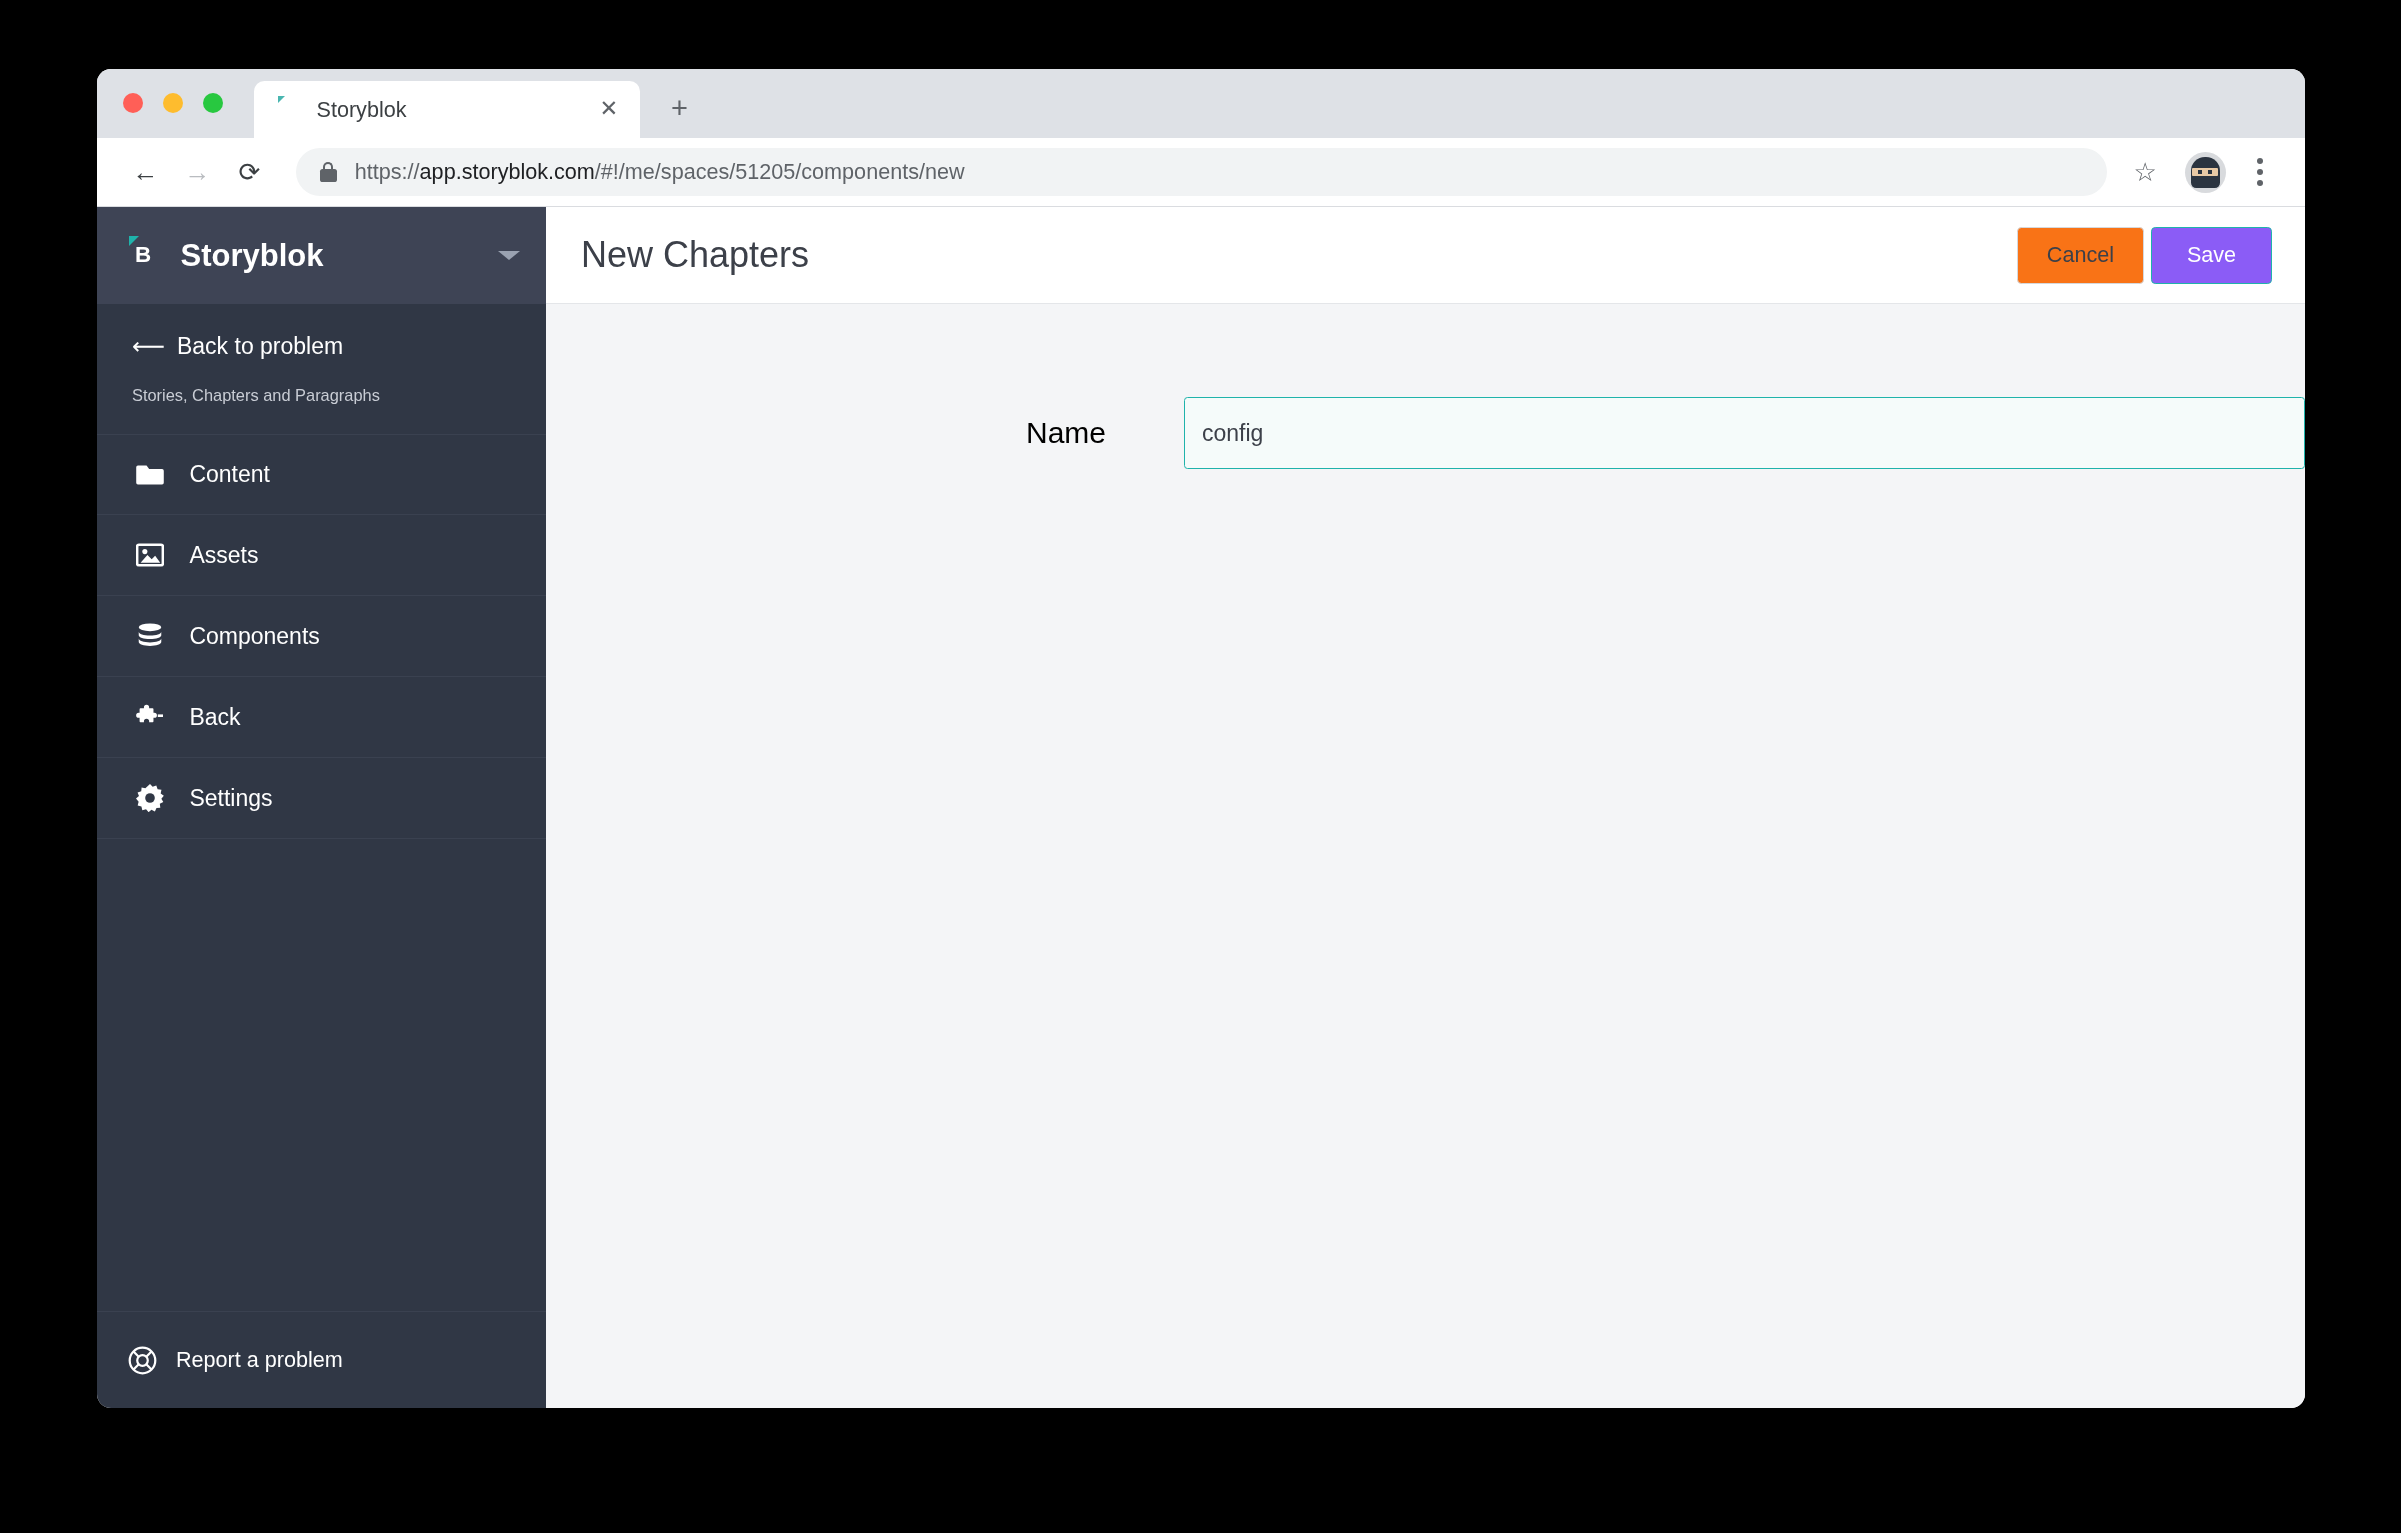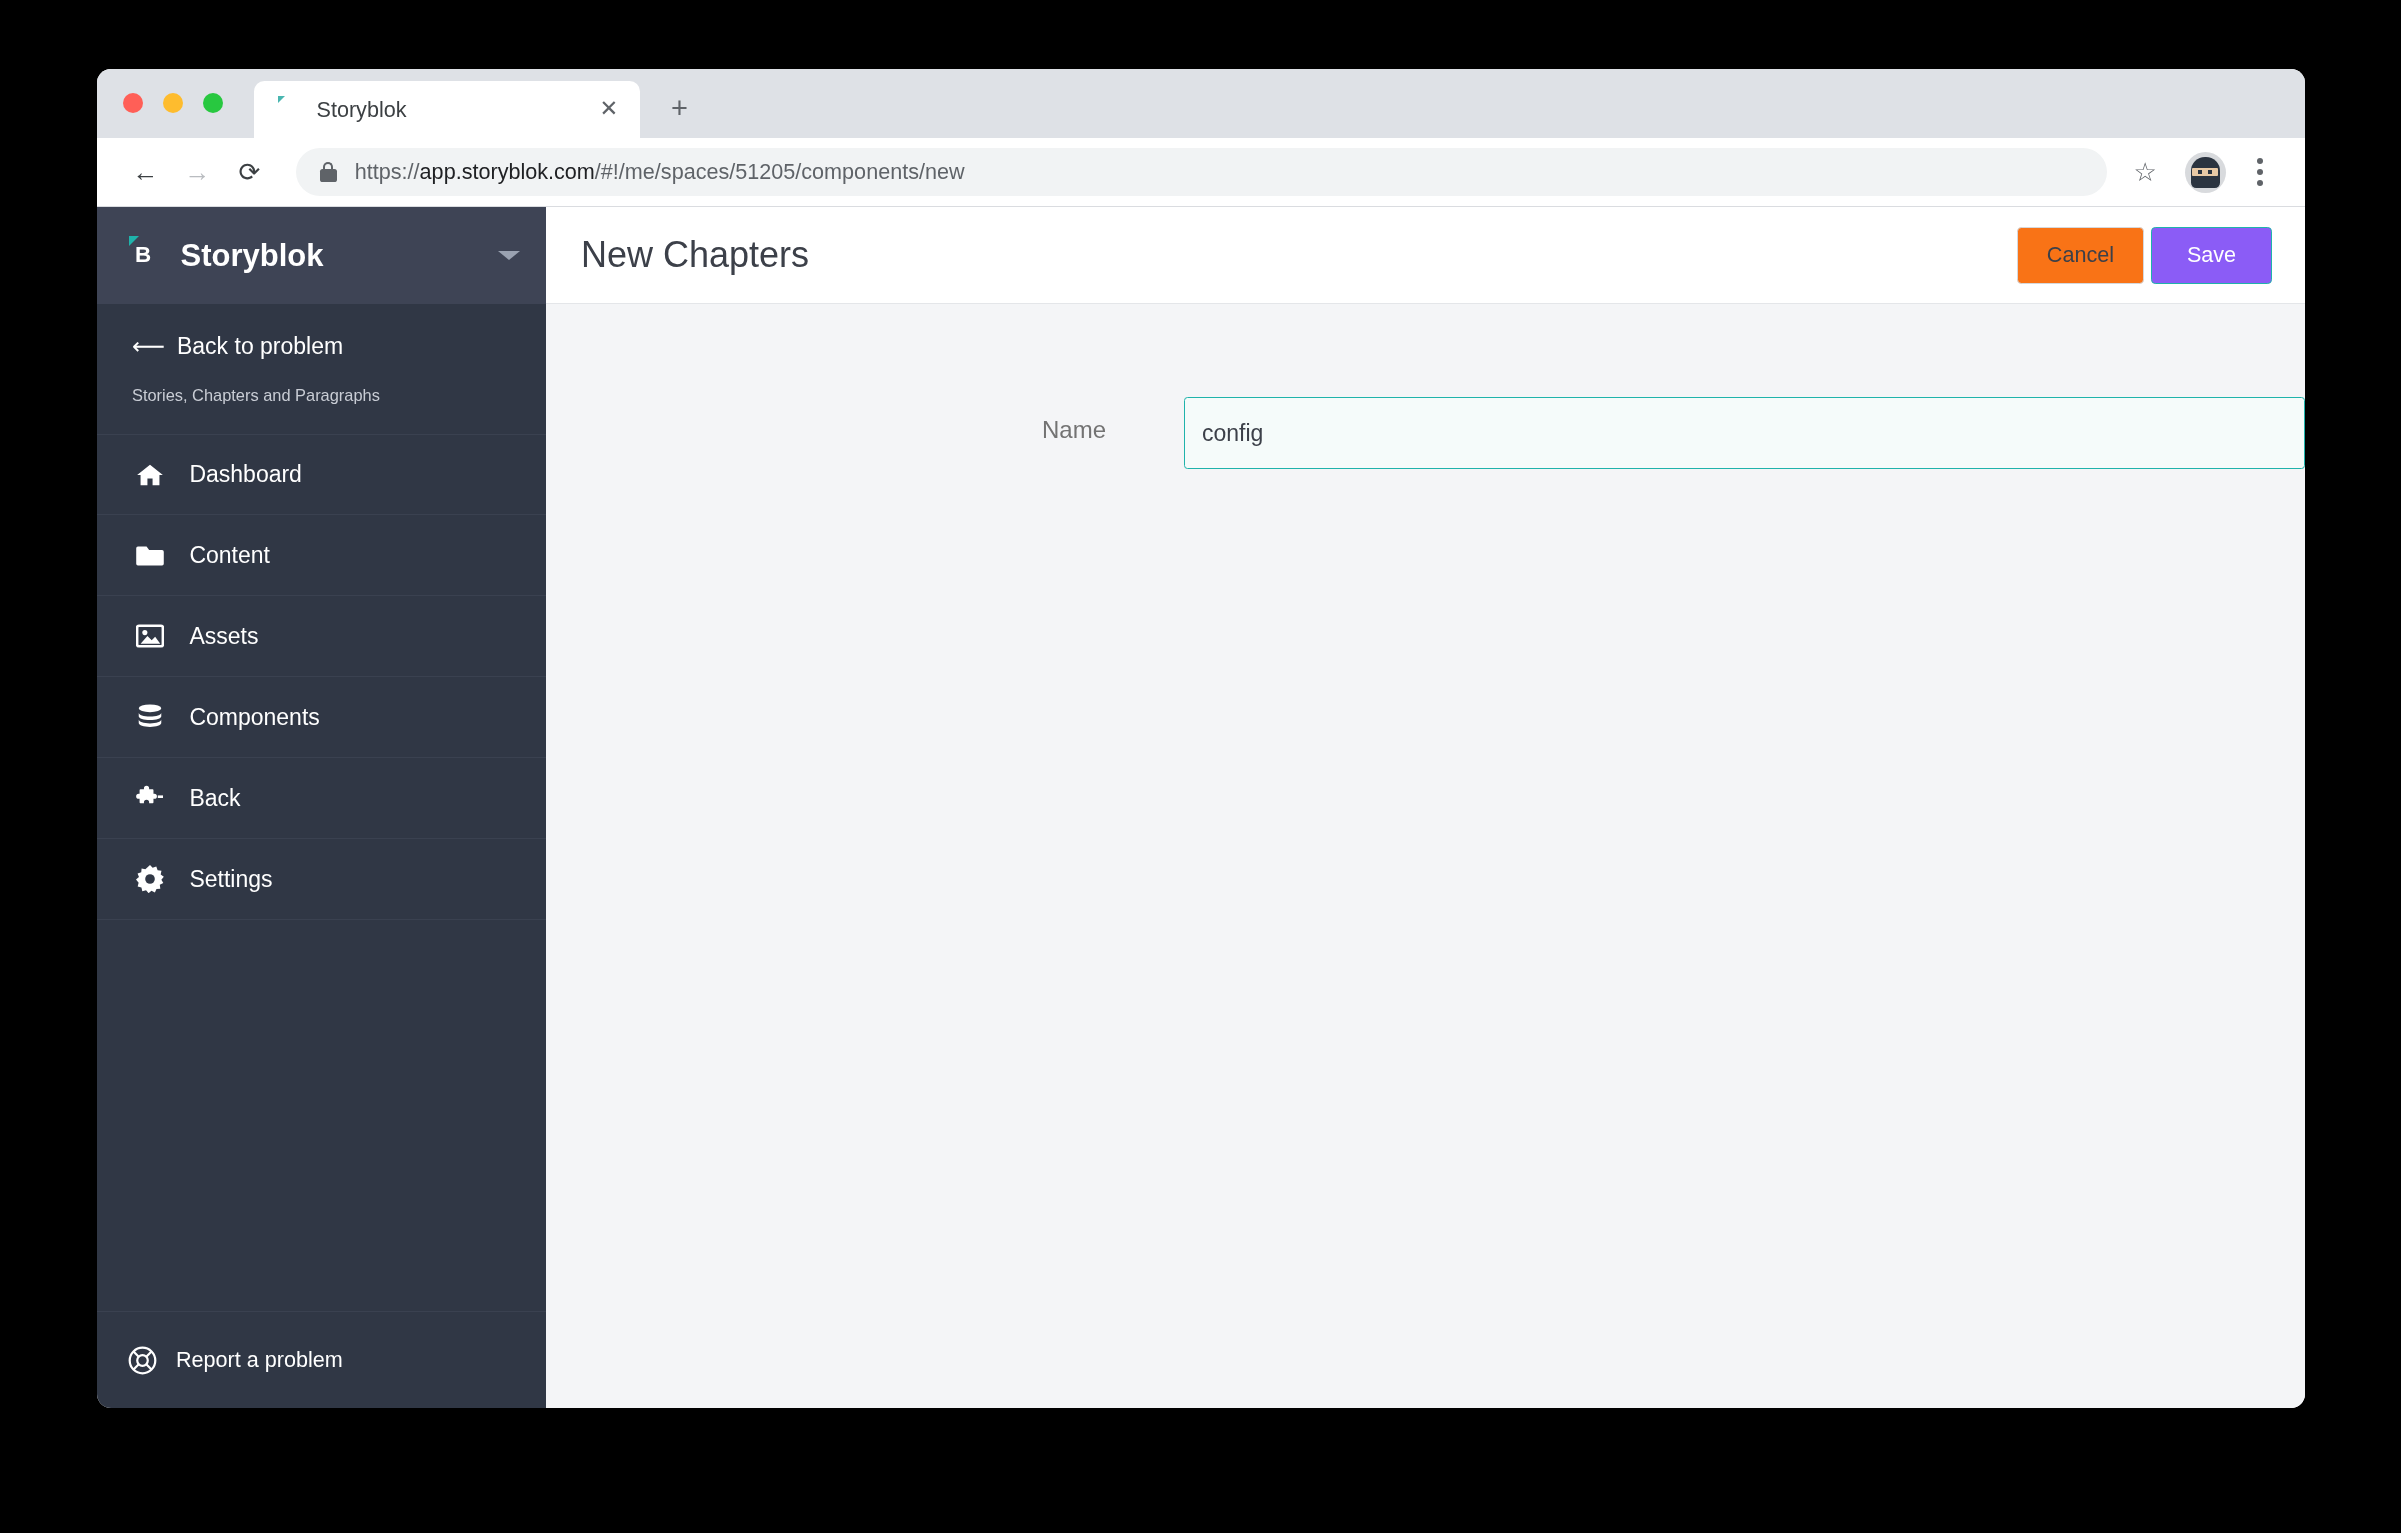--- a/index.html
+++ b/index.html
@@ -358,22 +358,22 @@
   }
 
   .content { flex: 1; padding: 93px 0 0 0; }
   .form-row { display: flex; align-items: flex-start; }
   .form-label {
     width: 638px;
     flex: 0 0 638px;
     text-align: right;
     padding-right: 78px;
     padding-top: 19px;
-    font-size: 24px;
-    color: #737373;
+    font-size: 30px;
+    color: #000000;
   }
   .form-input {
     width: 1190px;
     height: 72px;
     background: #f5fbfa;
     border: 1.7px solid #1fb3ab;
     border-radius: 3.5px;
     font-size: 23px;
     color: #3c4049;
     padding: 0 17px;
@@ -448,28 +448,20 @@
 
       <div class="back-link">
         <span class="arrow">⟵</span>
         <span>Back to problem</span>
       </div>
 
       <div class="space-desc">Stories, Chapters and Paragraphs</div>
 
       <div class="nav">
 
-        <div class="nav-item">
-          <span class="nav-icon">
-            <svg width="28" height="24" viewBox="0 0 32 28" fill="#fff">
-              <path d="M16 2 1 14h4v12h8v-8h6v8h8V14h4z"></path>
-            </svg>
-          </span>
-          <span>Dashboard</span>
-        </div>
 
         <div class="nav-item">
           <span class="nav-icon">
             <svg width="28" height="22.4" viewBox="0 0 32 26" fill="#fff">
               <path d="M2 3h10l3 4h15a2 2 0 012 2v14a2 2 0 01-2 2H2a2 2 0 01-2-2V5a2 2 0 012-2z"></path>
             </svg>
           </span>
           <span>Content</span>
         </div>
 

